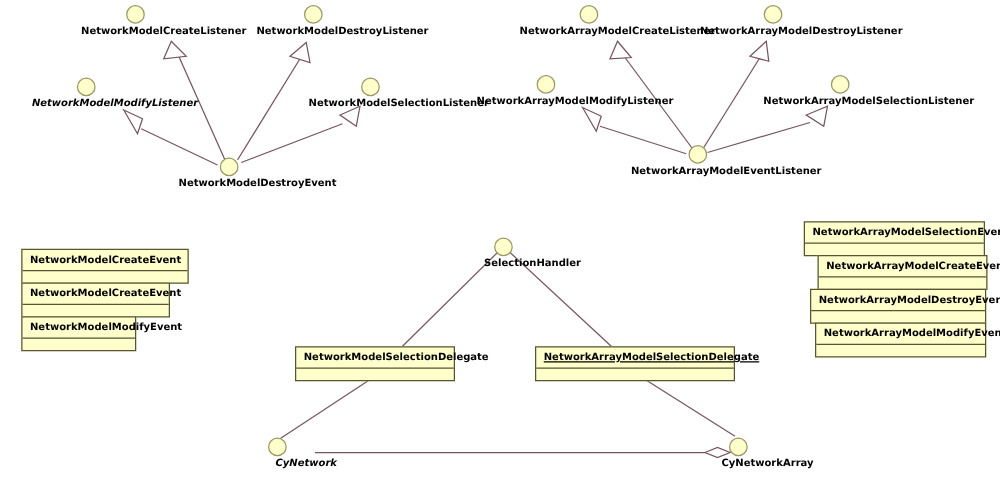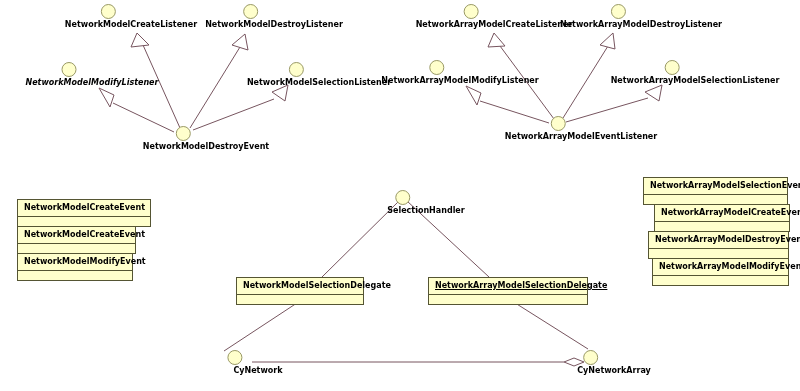--- a/index.html
+++ b/index.html
@@ -162,42 +162,42 @@
   <div class="iface" style="left:558px; top:116px;">
     <div class="bubble"></div>
     <div class="caption">NetworkArrayModelEventListener</div>
   </div>
 
   <div class="iface" style="left:403px; top:190px;">
     <div class="bubble"></div>
     <div class="caption">SelectionHandler</div>
   </div>
 
-  <div class="iface" style="left:235px; top:350px;">
+  <div class="iface" style="left:222px; top:350px;font-style:italic;">
     <div class="bubble"></div>
     <div class="caption">CyNetwork</div>
   </div>
 
   <div class="iface" style="left:591px; top:350px;">
     <div class="bubble"></div>
     <div class="caption">CyNetworkArray</div>
   </div>
 
 
   <div class="classbox" style="left:17px; top:199px; width:134px;">
     <div class="title">NetworkModelCreateEvent</div>
     <div class="body"></div>
   </div>
 
   <div class="classbox" style="left:17px; top:226px; width:119px;">
     <div class="title">NetworkModelCreateEvent</div>
     <div class="body"></div>
   </div>
 
-  <div class="classbox" style="left:17px; top:253px; width:116px;">
+  <div class="classbox" style="left:17px; top:253px; width:92px;">
     <div class="title">NetworkModelModifyEvent</div>
     <div class="body"></div>
   </div>
 
   <div class="classbox" style="left:643px; top:177px; width:145px;">
     <div class="title">NetworkArrayModelSelectionEvent</div>
     <div class="body"></div>
   </div>
 
   <div class="classbox" style="left:654px; top:204px; width:136px;">

